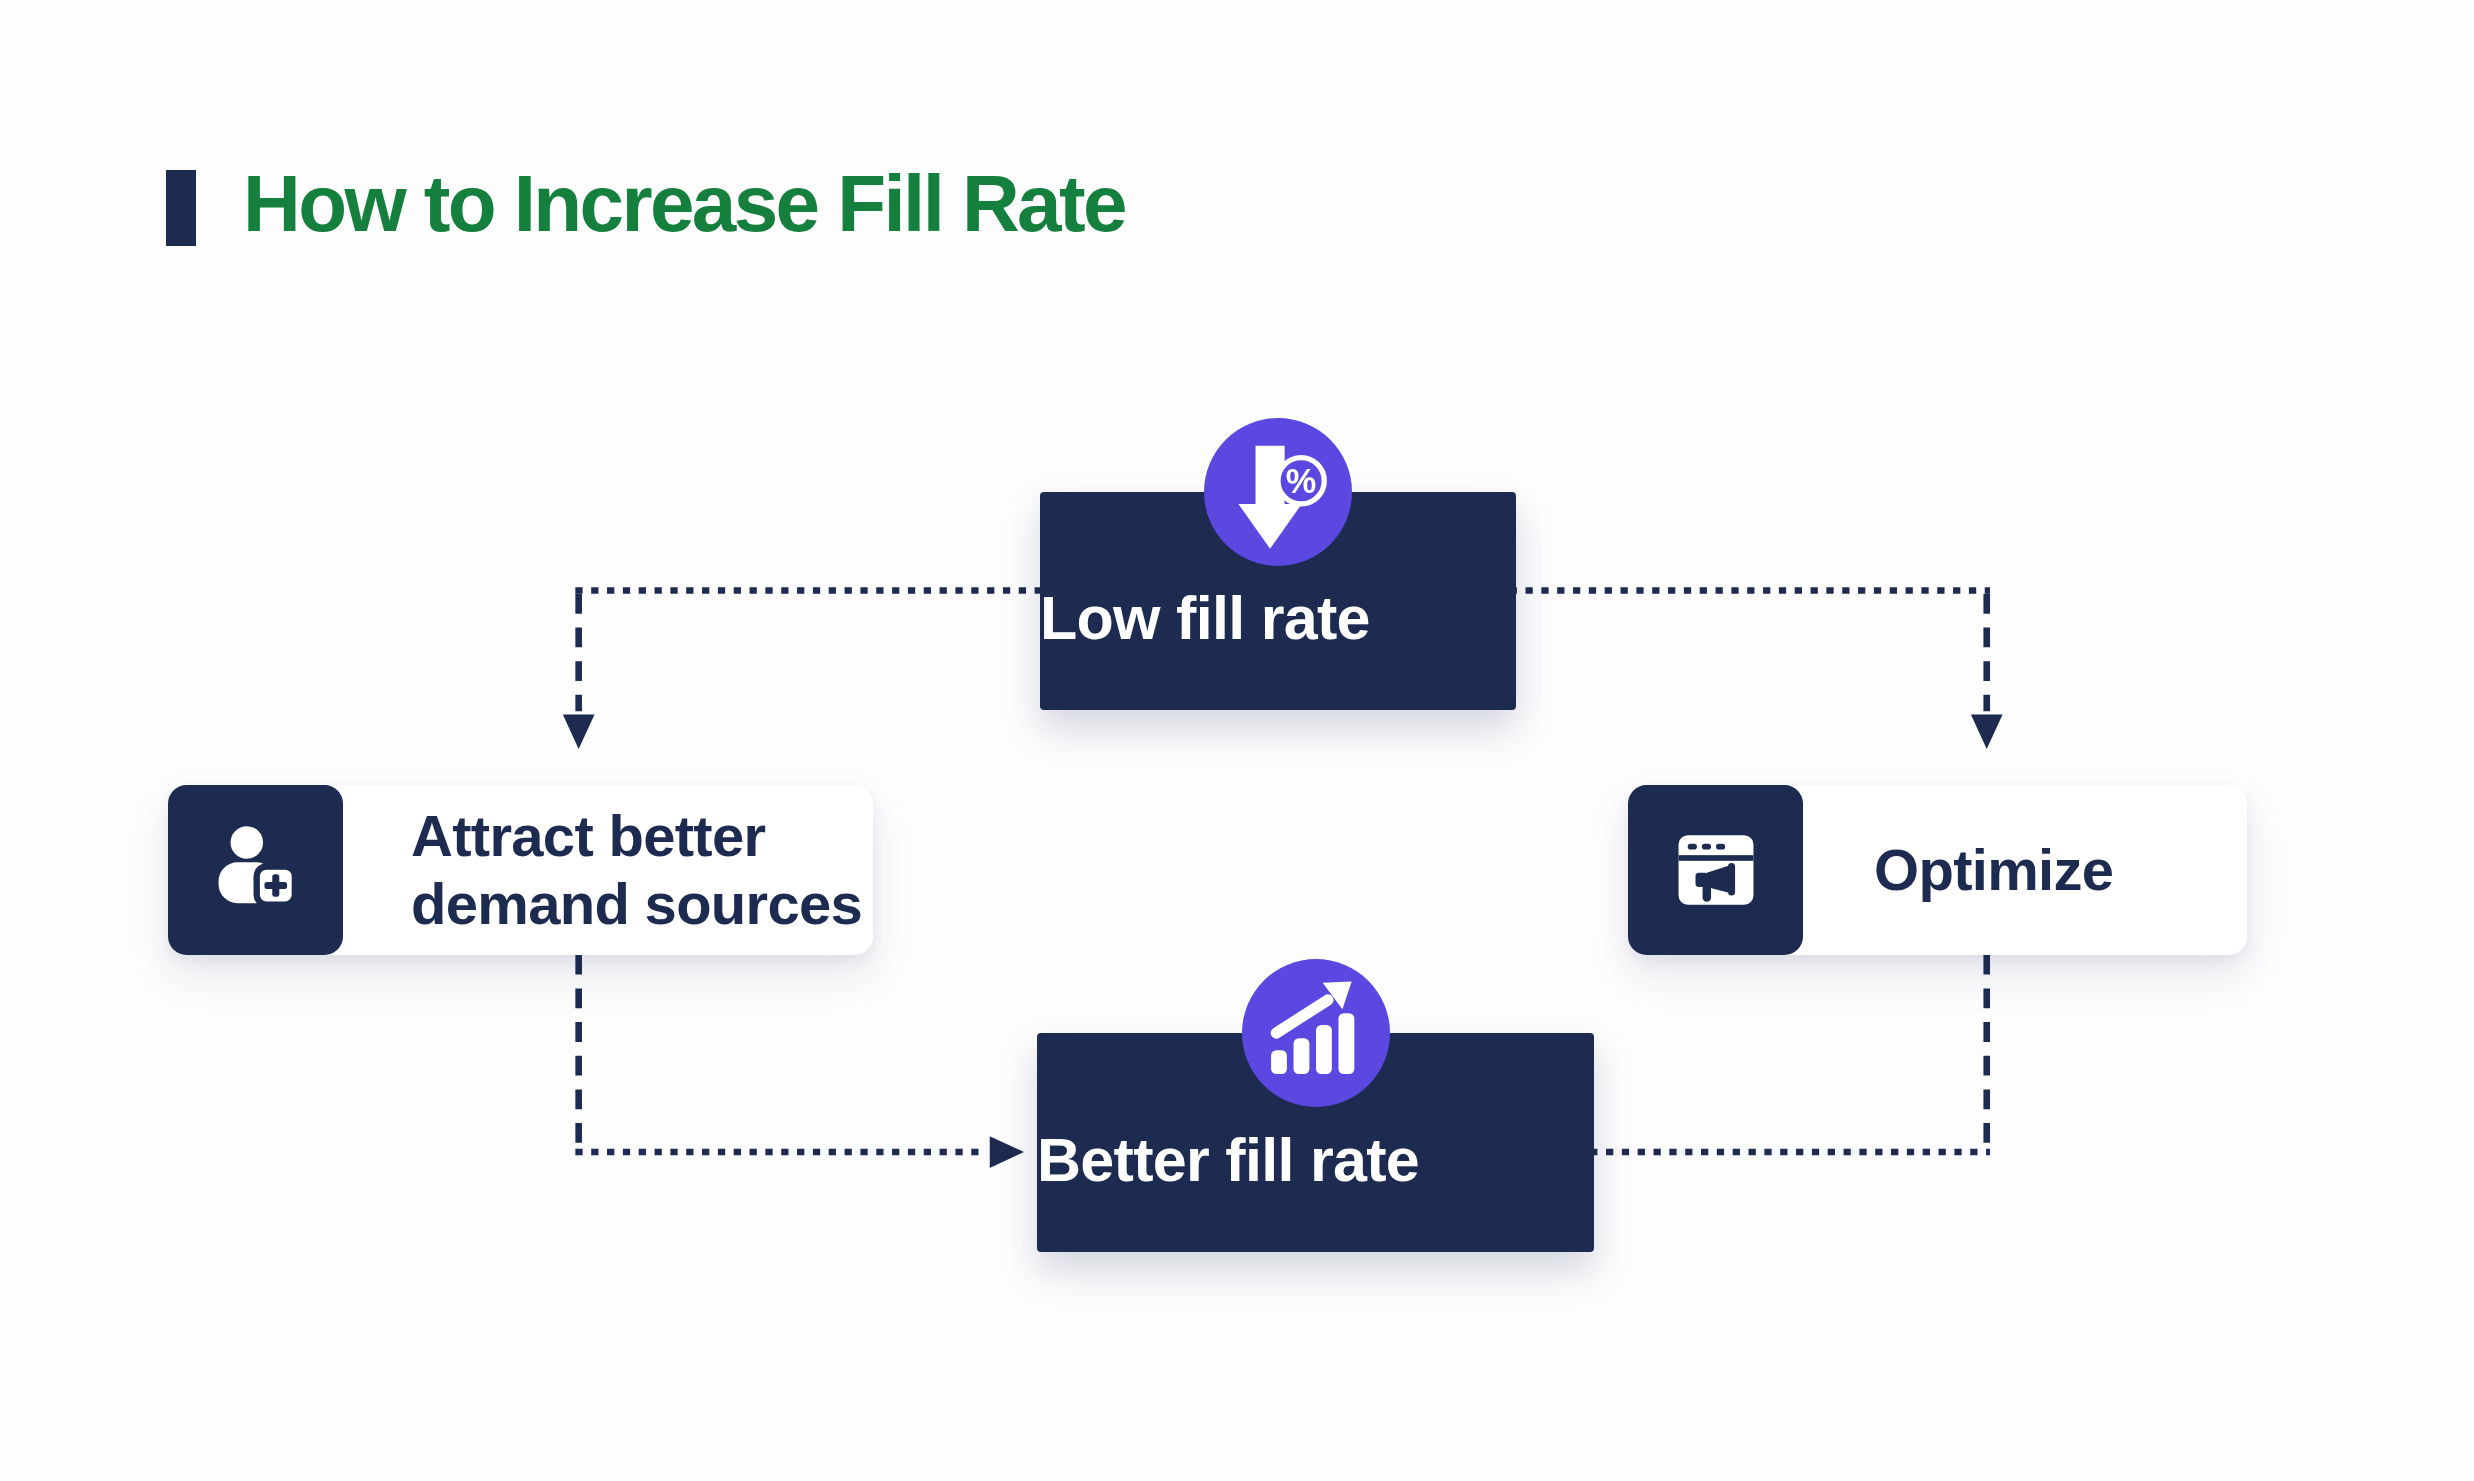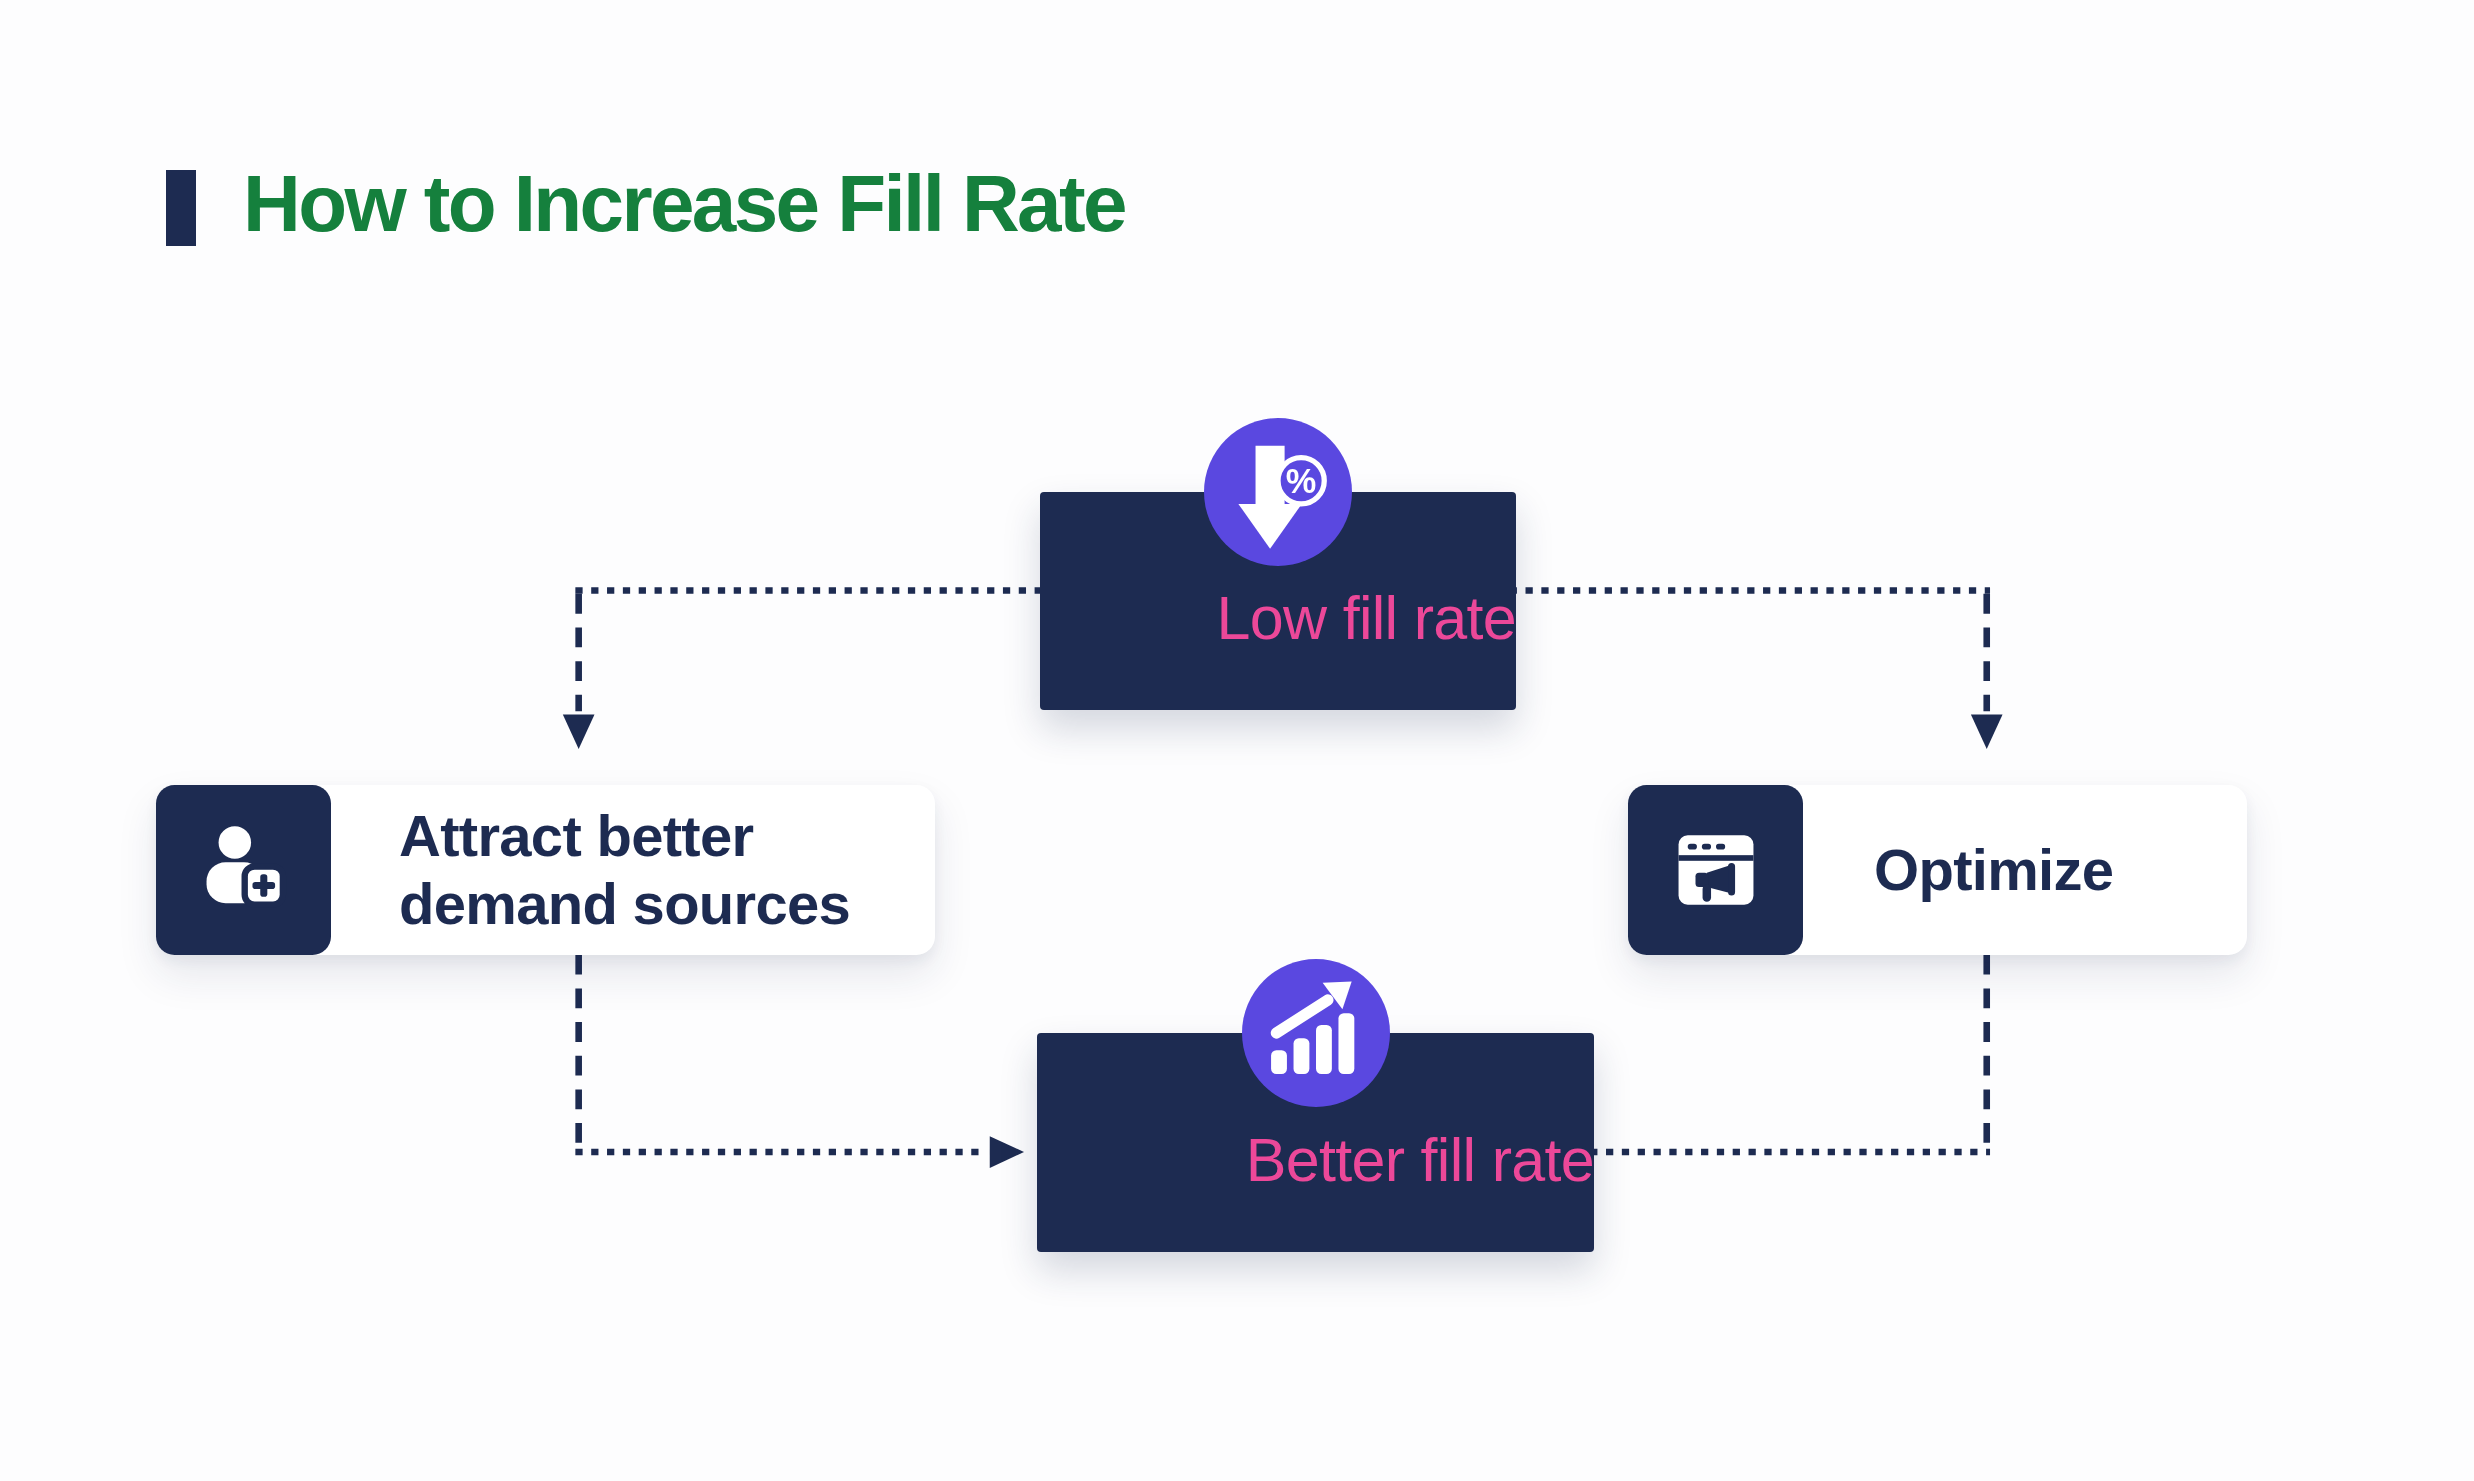--- a/index.html
+++ b/index.html
@@ -21,34 +21,34 @@
   .arrowhead{fill:#1d2b51;}
   
   .node{
     position:absolute;z-index:2;background:#1d2b51;border-radius:4px;
     box-shadow:0 18.5px 37px rgba(29,43,81,0.18);
   }
   .node-low{left:1040px;top:492px;width:476px;height:218px;}
   .node-better{left:1037px;top:1033px;width:557px;height:219px;}
   .node-label{
     position:absolute;left:0;right:0;top:58%;transform:translateY(-50%);
-    text-align:right;color:#ec4899;font-size:61px;font-weight:400;letter-spacing:-0.7px;white-space:nowrap;
+    text-align:left;color:#ffffff;font-size:61px;font-weight:700;letter-spacing:-0.7px;white-space:nowrap;
   }
   .circle-icon{
     position:absolute;left:50%;transform:translateX(-50%);width:148px;height:148px;
     border-radius:50%;background:#5a48e0;z-index:3;
   }
   .node .circle-icon{top:-74px;}
   .circle-icon svg{position:absolute;left:0;top:0;}
   
   .card{
     position:absolute;z-index:2;background:#ffffff;border-radius:18.5px;
     box-shadow:0 20px 40px rgba(29,43,81,0.10),0 5.3px 13px rgba(29,43,81,0.06);
   }
-  .card-attract{left:156px;top:785px;width:779px;height:170px;}
+  .card-attract{left:168px;top:785px;width:705px;height:170px;}
   .card-optimize{left:1628px;top:785px;width:619px;height:170px;}
   .card-icon{
     position:absolute;left:0;top:0;width:175px;height:170px;background:#1d2b51;border-radius:18.5px;
     display:flex;align-items:center;justify-content:center;
   }
   .card-text{
     position:absolute;top:50%;transform:translateY(-50%);
     color:#1d2b51;font-size:58px;font-weight:700;letter-spacing:-0.7px;line-height:68px;white-space:nowrap;
   }
   .card-attract .card-text{left:243px;}

